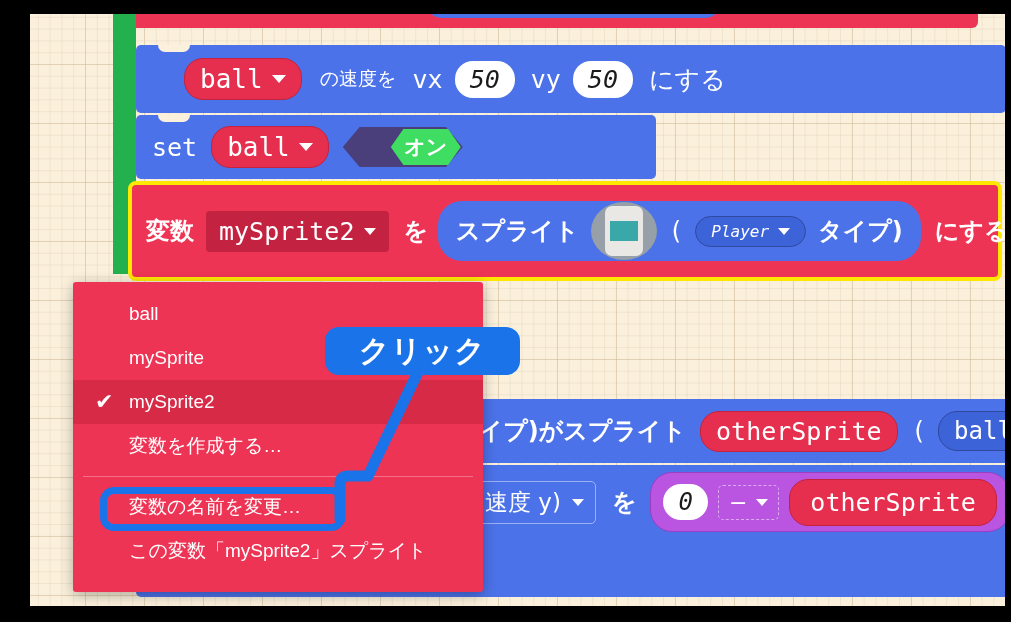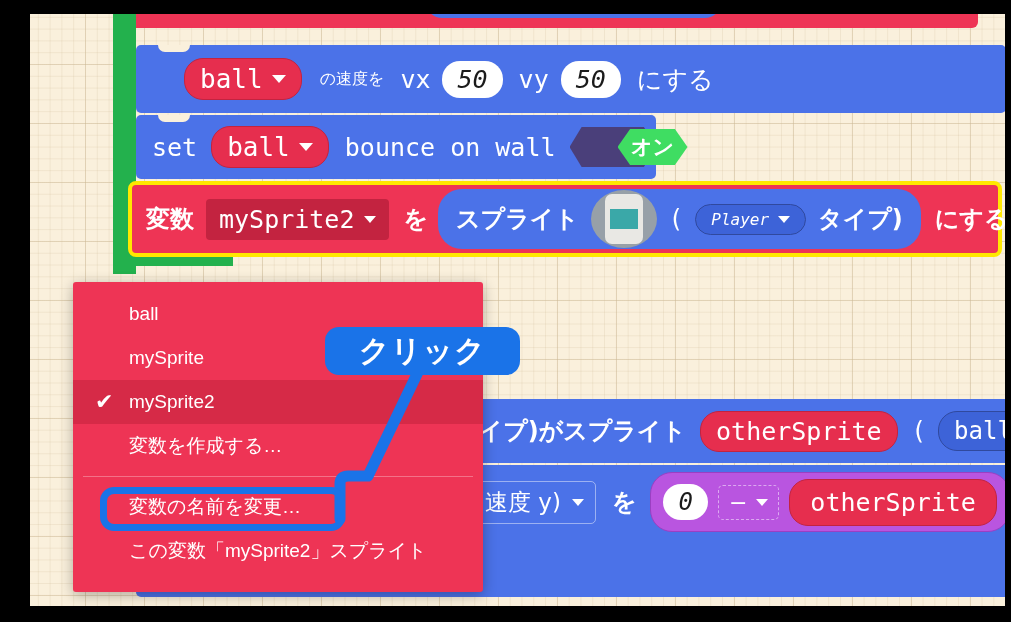--- a/index.html
+++ b/index.html
@@ -62,21 +62,21 @@
 
   
   .sprite-icon{position:relative;width:66px;height:58px;border-radius:50%;background:#97a0a8;
        display:flex;align-items:center;justify-content:center;}
   .sprite-icon .paper{width:38px;height:50px;background:#e9e8e4;border-radius:7px;
        display:flex;align-items:center;justify-content:center;}
   .sprite-icon .teal{width:28px;height:20px;background:#3aa8a8;}
 
   
   #var-block{
-    position:absolute;left:98px;top:167px;width:874px;height:76px;
+    position:absolute;left:98px;top:167px;width:874px;height:100px;
     background:#ee3455;border:4px solid #ffe800;border-radius:8px;
     display:flex;align-items:center;padding-left:14px;box-sizing:border-box;
   }
   #var-reporter{background:#c32340;border-radius:4px;padding:6px 13px;display:flex;align-items:center;gap:10px;}
   #sprite-of{background:#4b72e8;border-radius:24px;height:60px;display:flex;align-items:center;gap:12px;padding:0 18px;margin-left:10px;}
 
   
   #row-if{position:absolute;left:106px;top:385px;width:886px;height:64px;background:#4b72e8;border-radius:4px;
           display:flex;align-items:center;padding-left:18px;box-sizing:border-box;}
   #row-set{position:absolute;left:106px;top:451px;width:886px;height:74px;background:#4b72e8;border-radius:4px;
@@ -124,36 +124,35 @@
 
     <div id="green-rail"></div>
     <div id="green-foot"></div>
 
     <div class="blk row-blue" style="left:106px;top:31px;width:870px;height:68px;padding-left:48px;">
       <div class="notch"></div>
       <div class="pill pill-red">
         <span class="txt mono" style="font-size:26px;">ball</span>
         <i class="caret"></i>
       </div>
-      <span class="txt" style="font-size:16px;margin-left:18px;">の速度を</span>
+      <span class="txt" style="font-size:19px;margin-left:18px;">の速度を</span>
       <span class="txt mono" style="font-size:25px;margin-left:16px;">vx</span>
       <span class="numfield mono" style="font-size:25px;margin-left:12px;">50</span>
       <span class="txt mono" style="font-size:25px;margin-left:16px;">vy</span>
       <span class="numfield mono" style="font-size:25px;margin-left:12px;">50</span>
       <span class="txt" style="font-size:25px;margin-left:16px;">にする</span>
     </div>
 
     <div class="blk row-blue" style="left:106px;top:101px;width:520px;height:64px;padding-left:8px;">
       <div class="notch"></div>
       <span class="txt mono" style="font-size:25px;margin-left:8px;">set</span>
       <div class="pill pill-red" style="margin-left:14px;">
         <span class="txt mono" style="font-size:26px;">ball</span>
         <i class="caret"></i>
       </div>
-      <span class="txt mono" style="font-size:25px;margin-left:16px;">bounce on wall</span>
       <div class="hexwrap" style="margin-left:14px;">
         <div class="hex"></div>
         <div class="hex-on">
           <span class="txt" style="font-size:21px;font-weight:bold;">オン</span>
         </div>
       </div>
     </div>
 
     <div id="var-block">
       <span class="txt" style="font-size:24px;font-weight:bold;">変数</span>

